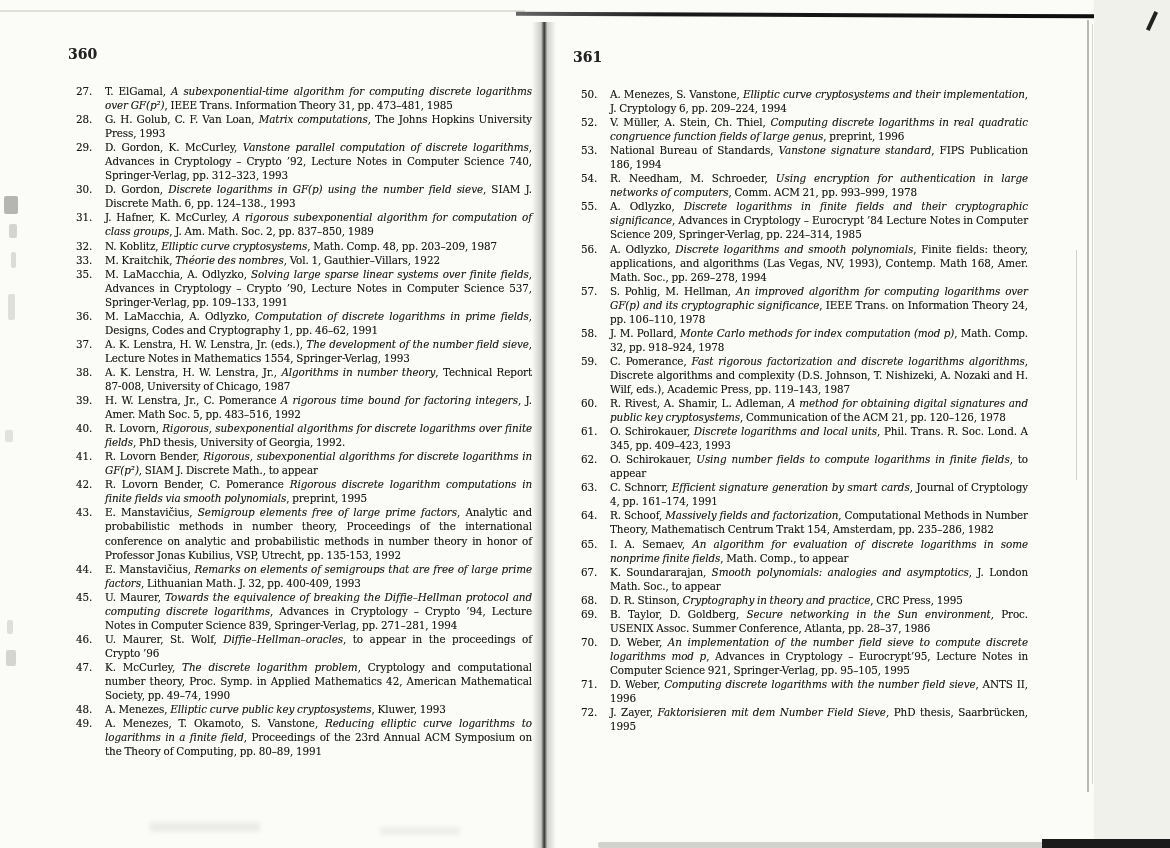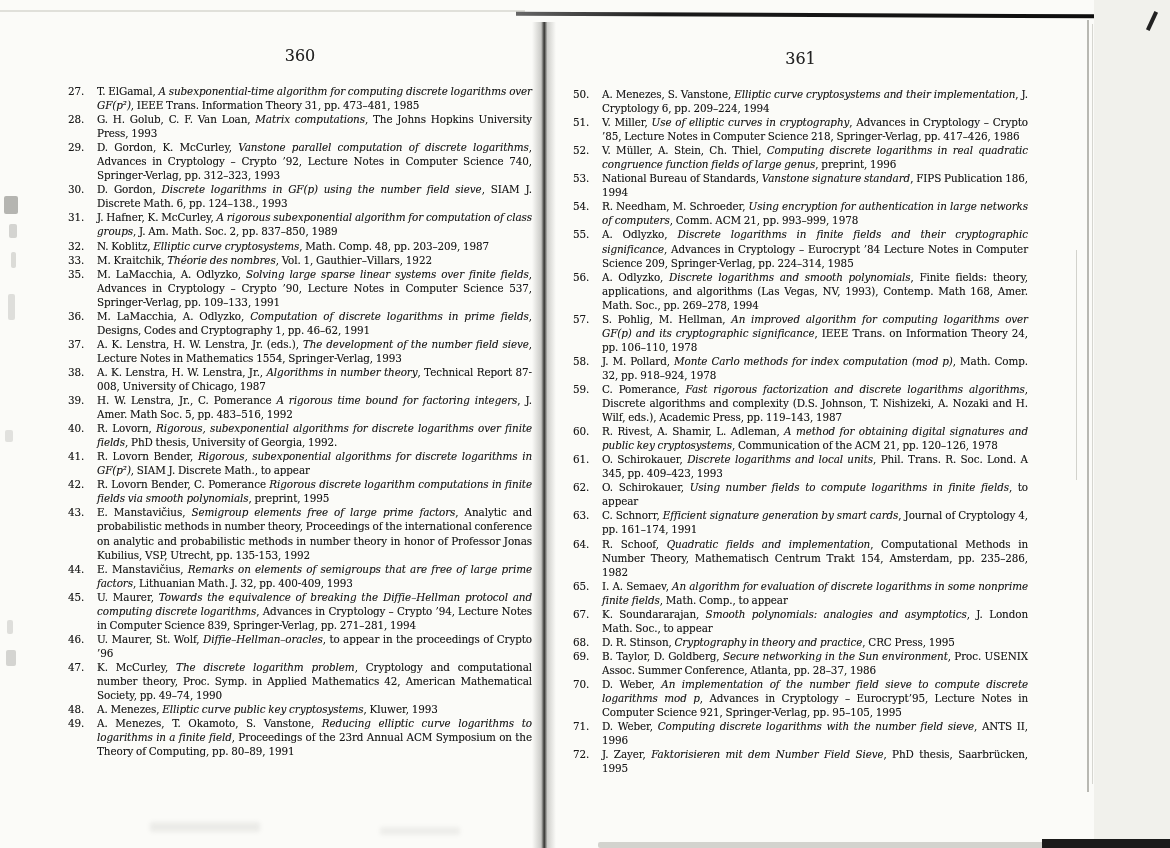--- a/index.html
+++ b/index.html
@@ -31,29 +31,29 @@
   .s1 { left:4px;  top:196px; width:14px; height:18px; opacity:.55; }
   .s2 { left:9px;  top:224px; width:8px;  height:14px; opacity:.30; }
   .s3 { left:11px; top:252px; width:5px;  height:16px; opacity:.25; }
   .s4 { left:8px;  top:294px; width:7px;  height:26px; opacity:.22; }
   .s5 { left:5px;  top:430px; width:8px;  height:12px; opacity:.20; }
   .s6 { left:7px;  top:620px; width:6px;  height:14px; opacity:.22; }
   .s7 { left:6px;  top:650px; width:10px; height:16px; opacity:.30; }
   .b1 { left:150px; top:822px; width:110px; height:10px; opacity:.12; filter:blur(2px); }
   .b2 { left:380px; top:827px; width:80px;  height:8px;  opacity:.10; filter:blur(2px); }
   
-  .pageno { position:absolute; font-size:16px; color:#222; text-align:center;
-            text-shadow:0 0 0.4px rgba(0,0,0,0.35); }
+  .pageno { position:absolute; font-size:14px; color:#222; 
+            text-shadow:0 0 0.4px rgba(0,0,0,0.35);font-weight:bold; }
   .pageno-left  { left:68px;  top:46px; width:464px; }
   .pageno-right { left:573px; top:49px; width:455px; }
   .refs { position:absolute; font-size:10.4px; line-height:14.05px; color:#181818;
           letter-spacing:-0.1px; word-spacing:-0.4px; text-shadow:0 0 0.4px rgba(0,0,0,0.35); }
   .refs-left  { left:68px;  top:84px; width:464px; }
   .refs-right { left:573px; top:87px; width:455px; }
-  .ref { display:flex; }
+  .ref { display:flex;margin-left:8px; }
   .ref-num { flex:0 0 29px; }
   .ref-body { flex:1; text-align:justify; }
   .ref-body i { font-style:italic; }
 </style>
 </head>
 <body>
 
 <div class="canvas">
 
   <div class="right-strip"></div>
@@ -168,24 +168,20 @@
       </div>
     </div>
 
   <div class="pageno pageno-right">361</div>
   <div class="refs refs-right">
       <div class="ref">
         <span class="ref-num">50.</span>
         <span class="ref-body"><span>A. Menezes, S. Vanstone, </span><i>Elliptic curve cryptosystems and their implementation</i><span>, J. Cryptology 6, pp. 209–224, 1994</span></span>
       </div>
       <div class="ref">
-        <span class="ref-num">51.</span>
-        <span class="ref-body"><span>V. Miller, </span><i>Use of elliptic curves in cryptography</i><span>, Advances in Cryptology – Crypto ’85, Lecture Notes in Computer Science 218, Springer-Verlag, pp. 417–426, 1986</span></span>
-      </div>
-      <div class="ref">
         <span class="ref-num">52.</span>
         <span class="ref-body"><span>V. Müller, A. Stein, Ch. Thiel, </span><i>Computing discrete logarithms in real quadratic congruence function fields of large genus</i><span>, preprint, 1996</span></span>
       </div>
       <div class="ref">
         <span class="ref-num">53.</span>
         <span class="ref-body"><span>National Bureau of Standards, </span><i>Vanstone signature standard</i><span>, FIPS Publication 186, 1994</span></span>
       </div>
       <div class="ref">
         <span class="ref-num">54.</span>
         <span class="ref-body"><span>R. Needham, M. Schroeder, </span><i>Using encryption for authentication in large networks of computers</i><span>, Comm. ACM 21, pp. 993–999, 1978</span></span>
@@ -221,21 +217,21 @@
       <div class="ref">
         <span class="ref-num">62.</span>
         <span class="ref-body"><span>O. Schirokauer, </span><i>Using number fields to compute logarithms in finite fields</i><span>, to appear</span></span>
       </div>
       <div class="ref">
         <span class="ref-num">63.</span>
         <span class="ref-body"><span>C. Schnorr, </span><i>Efficient signature generation by smart cards</i><span>, Journal of Cryptology 4, pp. 161–174, 1991</span></span>
       </div>
       <div class="ref">
         <span class="ref-num">64.</span>
-        <span class="ref-body"><span>R. Schoof, </span><i>Quadratic fields and implementation</i><span>, Computational Methods in Number Theory, Mathematisch Centrum Trakt 154, Amsterdam, pp. 235–286, 1982</span></span>
+        <span class="ref-body"><span>R. Schoof, </span><i>Massively fields and factorization</i><span>, Computational Methods in Number Theory, Mathematisch Centrum Trakt 154, Amsterdam, pp. 235–286, 1982</span></span>
       </div>
       <div class="ref">
         <span class="ref-num">65.</span>
         <span class="ref-body"><span>I. A. Semaev, </span><i>An algorithm for evaluation of discrete logarithms in some nonprime finite fields</i><span>, Math. Comp., to appear</span></span>
       </div>
       <div class="ref">
         <span class="ref-num">67.</span>
         <span class="ref-body"><span>K. Soundararajan, </span><i>Smooth polynomials: analogies and asymptotics</i><span>, J. London Math. Soc., to appear</span></span>
       </div>
       <div class="ref">

